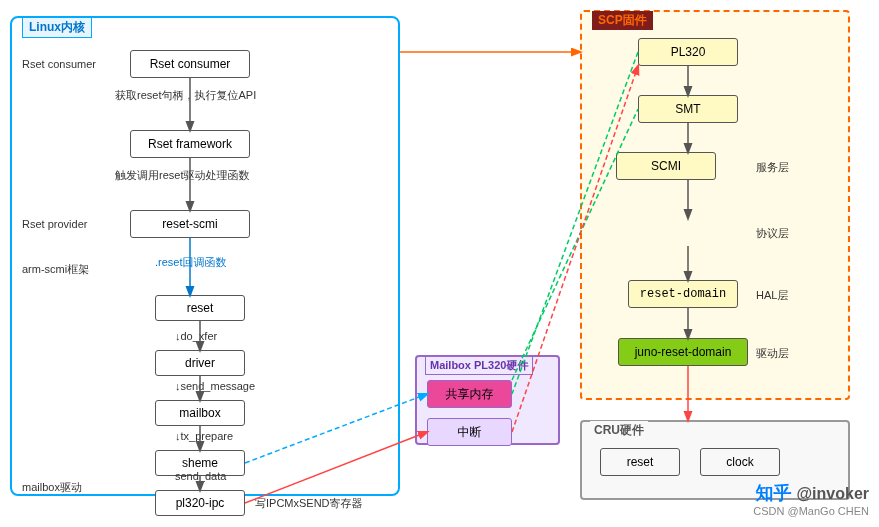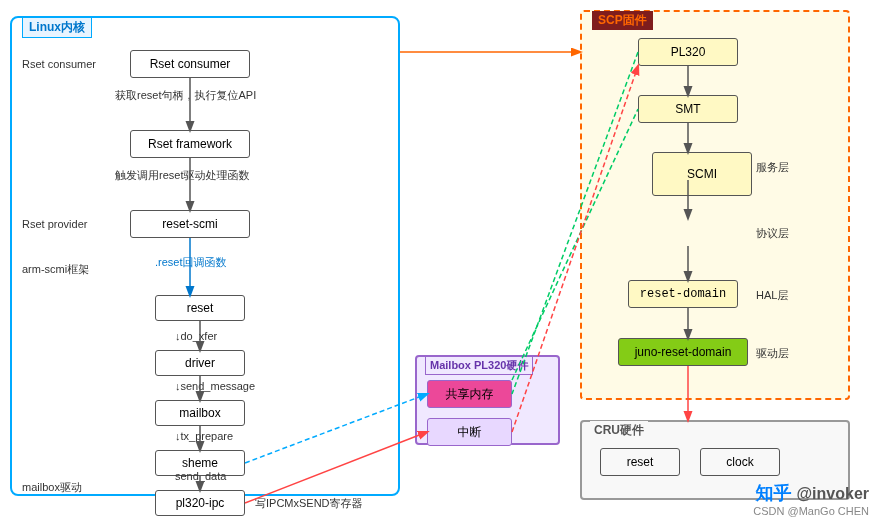--- a/index.html
+++ b/index.html
@@ -238,21 +238,21 @@
   <div class="label" style="left:255px; top:496px; font-size:11px;">写IPCMxSEND寄存器</div>
 
   <div class="node" style="left:638px; top:38px; width:100px; height:28px; background:#fff9c4;">
     <span>PL320</span>
   </div>
 
   <div class="node" style="left:638px; top:95px; width:100px; height:28px; background:#fff9c4;">
     <span>SMT</span>
   </div>
 
-  <div class="node" style="left:652px; top:152px; width:100px; height:44px; background:#fff9c4;">
+  <div class="node" style="left:616px; top:152px; width:100px; height:28px; background:#fff9c4;">
     <span>SCMI</span>
   </div>
 
 
   <div class="node" style="left:628px; top:280px; width:110px; height:28px; background:#fff9c4;font-family:Liberation Mono, monospace;">
     <span>reset-domain</span>
   </div>
 
   <div class="node" style="left:618px; top:338px; width:130px; height:28px; background:#84cc16;">
     <span>juno-reset-domain</span>

